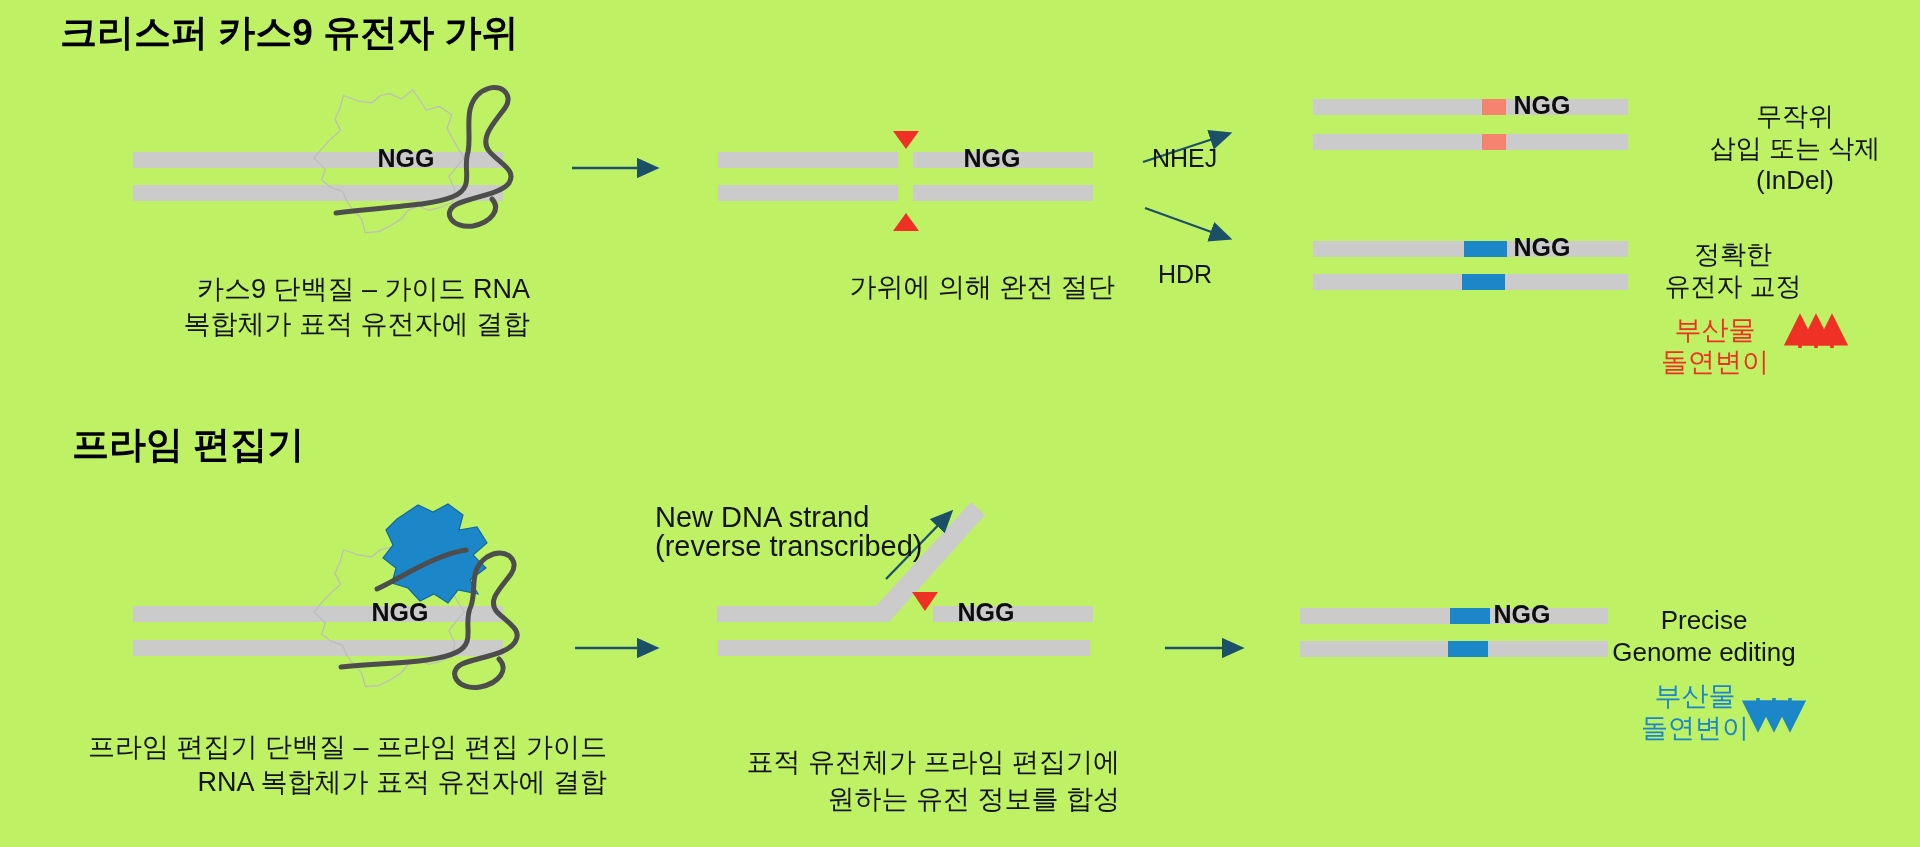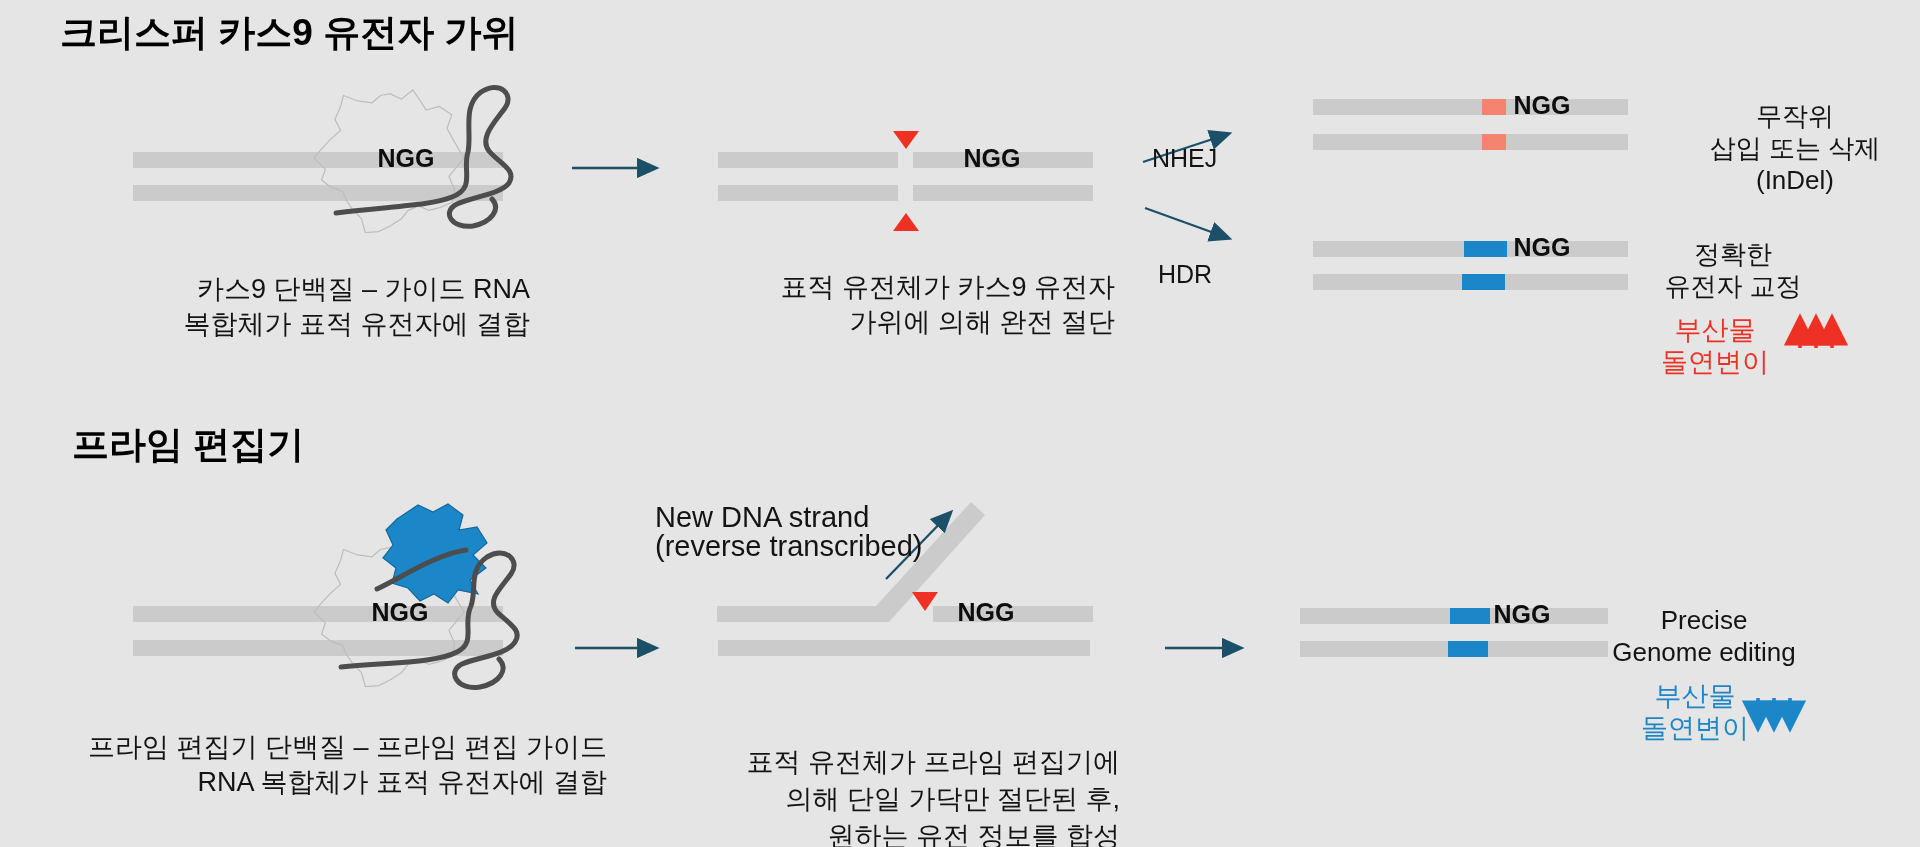--- a/index.html
+++ b/index.html
@@ -1,17 +1,17 @@
 <!DOCTYPE html>
 <html><head>
 <meta charset="utf-8">
 <style>
   html,body { margin:0; padding:0; background:#ffffff; }
   #stage {
-    position:relative; width:1920px; height:847px; background:#e5e5e5;
+    position:relative; width:1920px; height:847px; background:#bef264;
     font-family:"Liberation Sans","DejaVu Sans",sans-serif; color:#111;
     overflow:hidden;
   }
   .title { position:absolute; font-weight:bold; font-size:37px; color:#000; white-space:nowrap; z-index:3; }
   .strand { position:absolute; height:16px; background:#cbcbcb; z-index:1; }
   .insert { position:absolute; top:0; height:16px; z-index:1; }
   .insert.salmon { background:#f4836f; }
   .insert.blue { background:#1b87c8; }
   .ngg { position:absolute; width:96px; text-align:center; font-weight:bold; font-size:25px; color:#0d0d0d; z-index:3; white-space:nowrap; }
   .caption { position:absolute; text-align:right; font-size:27px; line-height:35px; color:#141414; z-index:3; }
@@ -38,21 +38,20 @@
     <div>카스9 단백질 – 가이드 RNA</div>
     <div>복합체가 표적 유전자에 결합</div>
   </div>
 
   <div class="strand" style="left:718px; top:152px; width:180px;"></div>
   <div class="strand" style="left:913px; top:152px; width:180px;"></div>
   <div class="strand" style="left:718px; top:185px; width:180px;"></div>
   <div class="strand" style="left:913px; top:185px; width:180px;"></div>
   <div class="ngg" style="left:944px; top:144px;">NGG</div>
   <div class="caption" style="left:695px; top:270px; width:420px;">
-    <div>표적 유전체가 카스9 유전자</div>
     <div>가위에 의해 완전 절단</div>
   </div>
 
   <div class="pathway-label" style="left:1152px; top:96px;margin-top:48px;">NHEJ</div>
   <div class="pathway-label" style="left:1158px; top:260px;">HDR</div>
 
   <div class="strand" style="left:1313px; top:99px; width:315px;">
     <div class="insert salmon" style="left:169px; width:24px;"></div>
   </div>
   <div class="strand" style="left:1313px; top:134px; width:315px;">
@@ -93,21 +92,20 @@
   <div class="annotation" style="left:655px; top:503px; width:290px;">
     <div>New DNA strand</div>
     <div>(reverse transcribed)</div>
   </div>
   <div class="strand" style="left:717px; top:606px; width:158px;"></div>
   <div class="strand" style="left:933px; top:606px; width:160px;"></div>
   <div class="strand" style="left:718px; top:640px; width:372px;"></div>
   <div class="ngg" style="left:938px; top:598px;">NGG</div>
   <div class="caption" style="left:690px; top:732px; width:430px; line-height:37px;margin-top:12px;">
     <div>표적 유전체가 프라임 편집기에</div>
-    <div>의해 단일 가닥만 절단된 후,</div>
     <div>원하는 유전 정보를 합성</div>
   </div>
 
   <div class="strand" style="left:1300px; top:608px; width:308px;">
     <div class="insert blue" style="left:150px; width:40px;"></div>
   </div>
   <div class="strand" style="left:1300px; top:641px; width:308px;">
     <div class="insert blue" style="left:148px; width:40px;"></div>
   </div>
   <div class="ngg" style="left:1474px; top:600px;">NGG</div>

